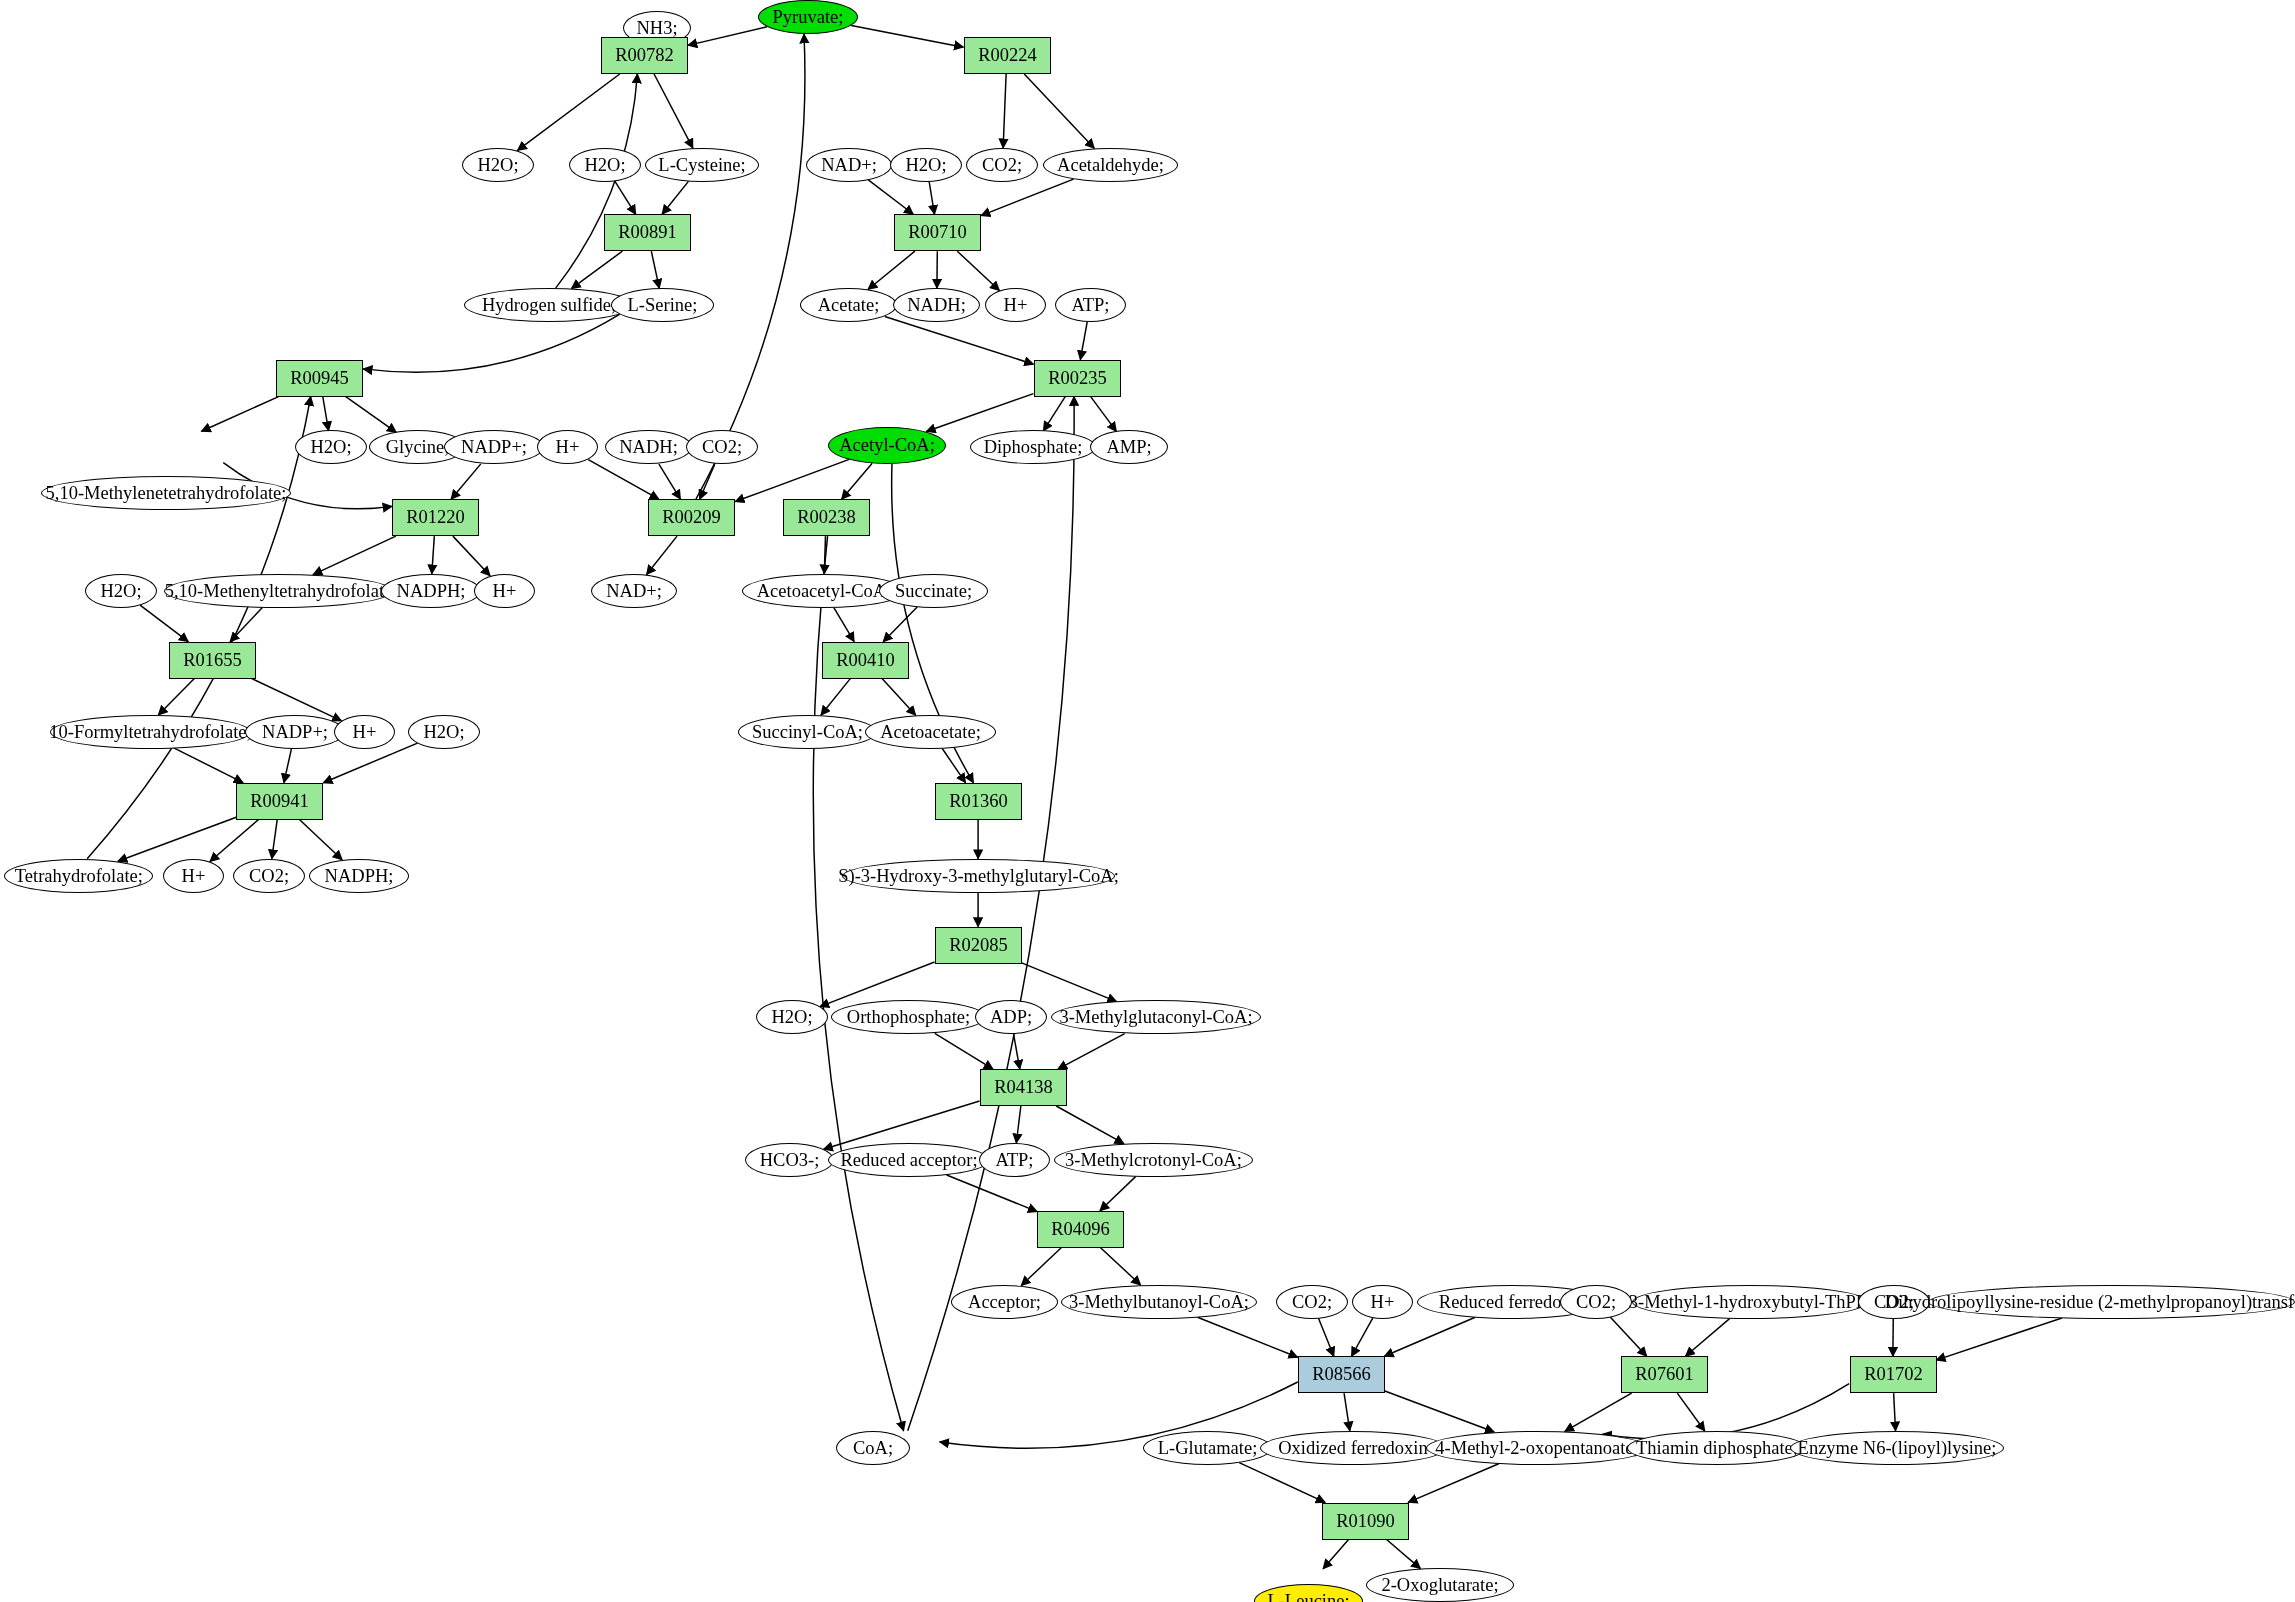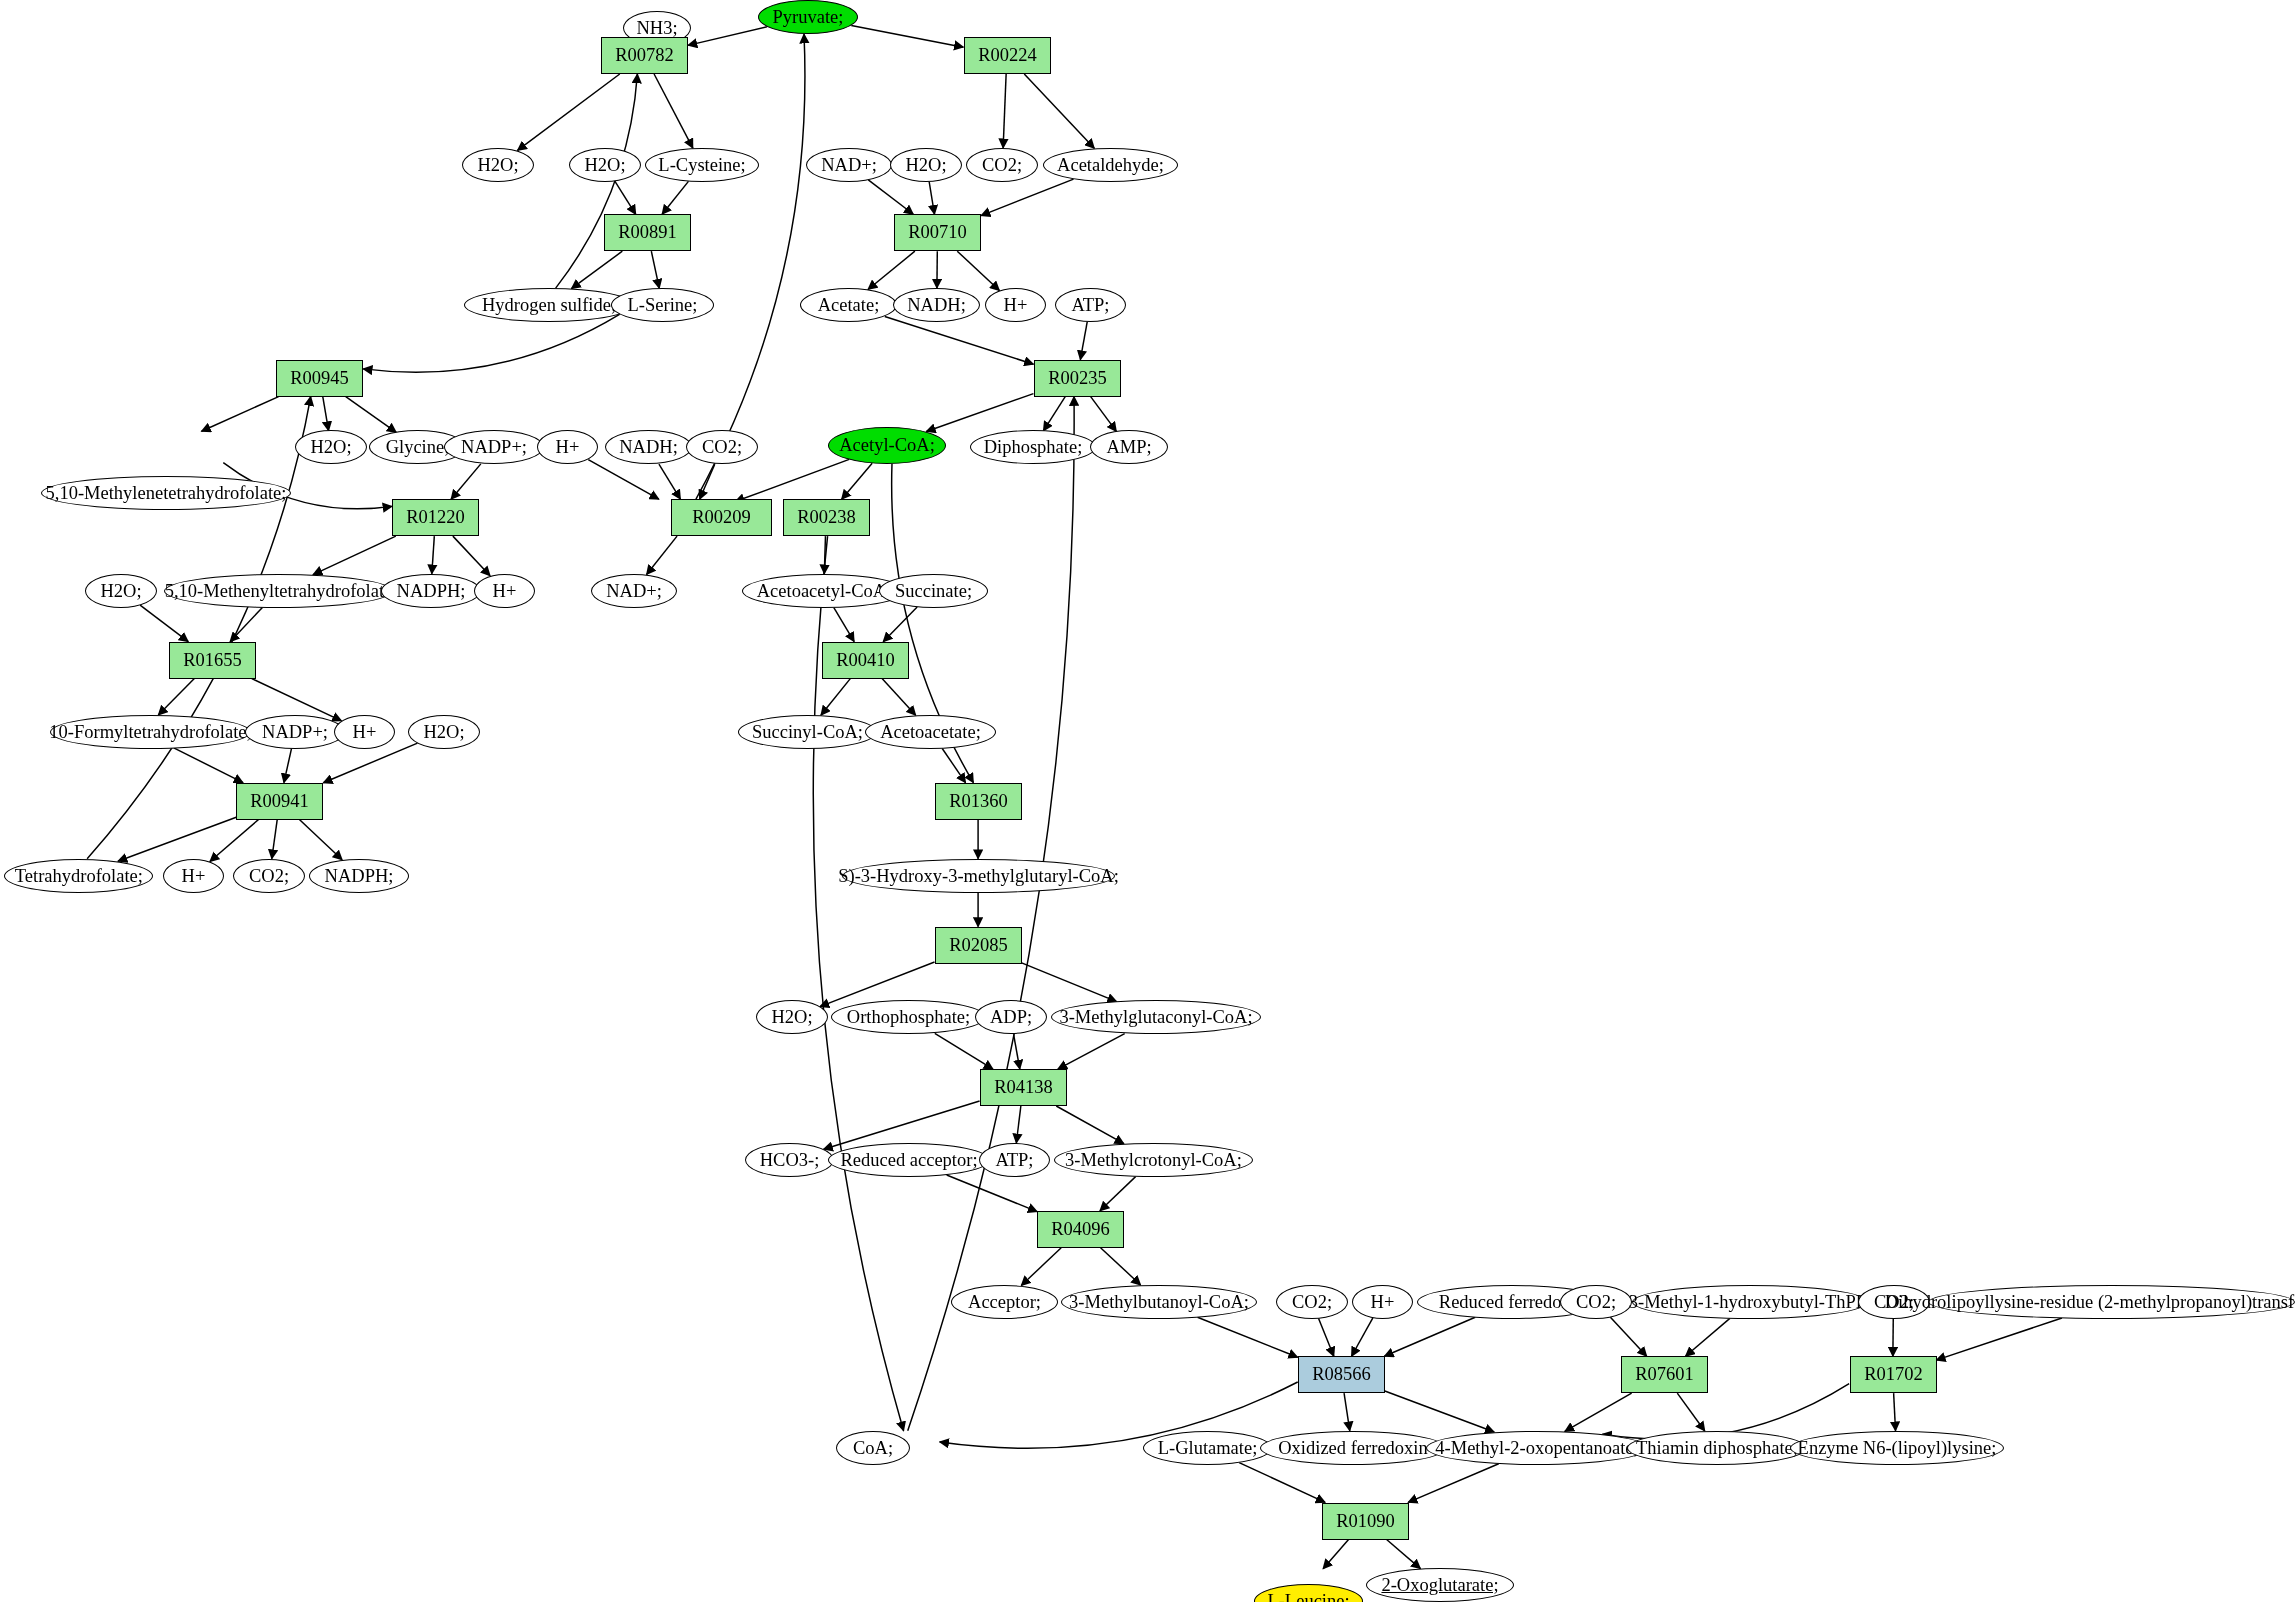--- a/index.html
+++ b/index.html
@@ -189,21 +189,21 @@
       <div class="node compound" style="left: 295px; top: 430px; width: 72px; height: 34px;">H2O;</div>
       <div class="node compound" style="left: 369px; top: 430px; width: 97px; height: 34px;">Glycine;</div>
       <div class="node compound" style="left: 444px; top: 430px; width: 100px; height: 34px;">NADP+;</div>
       <div class="node compound" style="left: 537px; top: 430px; width: 61px; height: 34px;">H+</div>
       <div class="node compound" style="left: 605px; top: 430px; width: 87px; height: 34px;">NADH;</div>
       <div class="node compound" style="left: 686px; top: 430px; width: 72px; height: 34px;">CO2;</div>
       <div class="node compound highlight-green" style="left: 828px; top: 427px; width: 118px; height: 37px;">Acetyl-CoA;</div>
       <div class="node compound" style="left: 970px; top: 430px; width: 126px; height: 34px;">Diphosphate;</div>
       <div class="node compound" style="left: 1090px; top: 430px; width: 78px; height: 34px;">AMP;</div>
       <div class="node reaction" style="left: 392px; top: 499px; width: 87px; height: 37px;">R01220</div>
-      <div class="node reaction" style="left: 648px; top: 499px; width: 101px; height: 37px; margin-left: 23px;">R00209</div>
+      <div class="node reaction" style="left: 648px; top: 499px; width: 87px; height: 37px;">R00209</div>
       <div class="node reaction" style="left: 783px; top: 499px; width: 87px; height: 37px;">R00238</div>
       <div class="node compound" style="left: 85px; top: 574px; width: 72px; height: 34px;">H2O;</div>
       <div class="node compound" style="left: 164px; top: 574px; width: 229px; height: 34px;">5,10-Methenyltetrahydrofolate</div>
       <div class="node compound" style="left: 381px; top: 574px; width: 100px; height: 34px;">NADPH;</div>
       <div class="node compound" style="left: 474px; top: 574px; width: 61px; height: 34px;">H+</div>
       <div class="node compound" style="left: 591px; top: 574px; width: 86px; height: 34px;">NAD+;</div>
       <div class="node compound" style="left: 742px; top: 574px; width: 164px; height: 34px;">Acetoacetyl-CoA;</div>
       <div class="node compound" style="left: 879px; top: 574px; width: 109px; height: 34px;">Succinate;</div>
       <div class="node reaction" style="left: 169px; top: 642px; width: 87px; height: 37px;">R01655</div>
       <div class="node reaction" style="left: 822px; top: 642px; width: 87px; height: 37px;">R00410</div>
@@ -244,16 +244,16 @@
       <div class="node reaction" style="left: 1621px; top: 1356px; width: 87px; height: 37px;">R07601</div>
       <div class="node reaction" style="left: 1850px; top: 1356px; width: 87px; height: 37px;">R01702</div>
       <div class="node compound" style="left: 836px; top: 1431px; width: 74px; height: 34px; text-align: right;">CoA;</div>
       <div class="node compound" style="left: 1143px; top: 1431px; width: 129px; height: 34px;">L-Glutamate;</div>
       <div class="node compound" style="left: 1260px; top: 1431px; width: 186px; height: 34px;">Oxidized ferredoxin</div>
       <div class="node compound" style="left: 1426px; top: 1431px; width: 222px; height: 34px;">4-Methyl-2-oxopentanoate;</div>
       <div class="node compound" style="left: 1627px; top: 1431px; width: 180px; height: 34px;">Thiamin diphosphate;</div>
       <div class="node compound" style="left: 1790px; top: 1431px; width: 214px; height: 34px;">Enzyme N6-(lipoyl)lysine;</div>
       <div class="node reaction" style="left: 1322px; top: 1503px; width: 87px; height: 37px;">R01090</div>
       <div class="node compound highlight-yellow" style="left: 1254px; top: 1568px; width: 109px; height: 34px; margin-top: 16px;">L-Leucine;</div>
-      <div class="node compound" style="left: 1366px; top: 1568px; width: 148px; height: 34px; text-decoration: underline;">2-Oxoglutarate;</div>
+      <div class="node compound" style="left: 1366px; top: 1568px; width: 148px; height: 34px;">2-Oxoglutarate;</div>
     </div>
 </div>
 
 
 </body></html>

